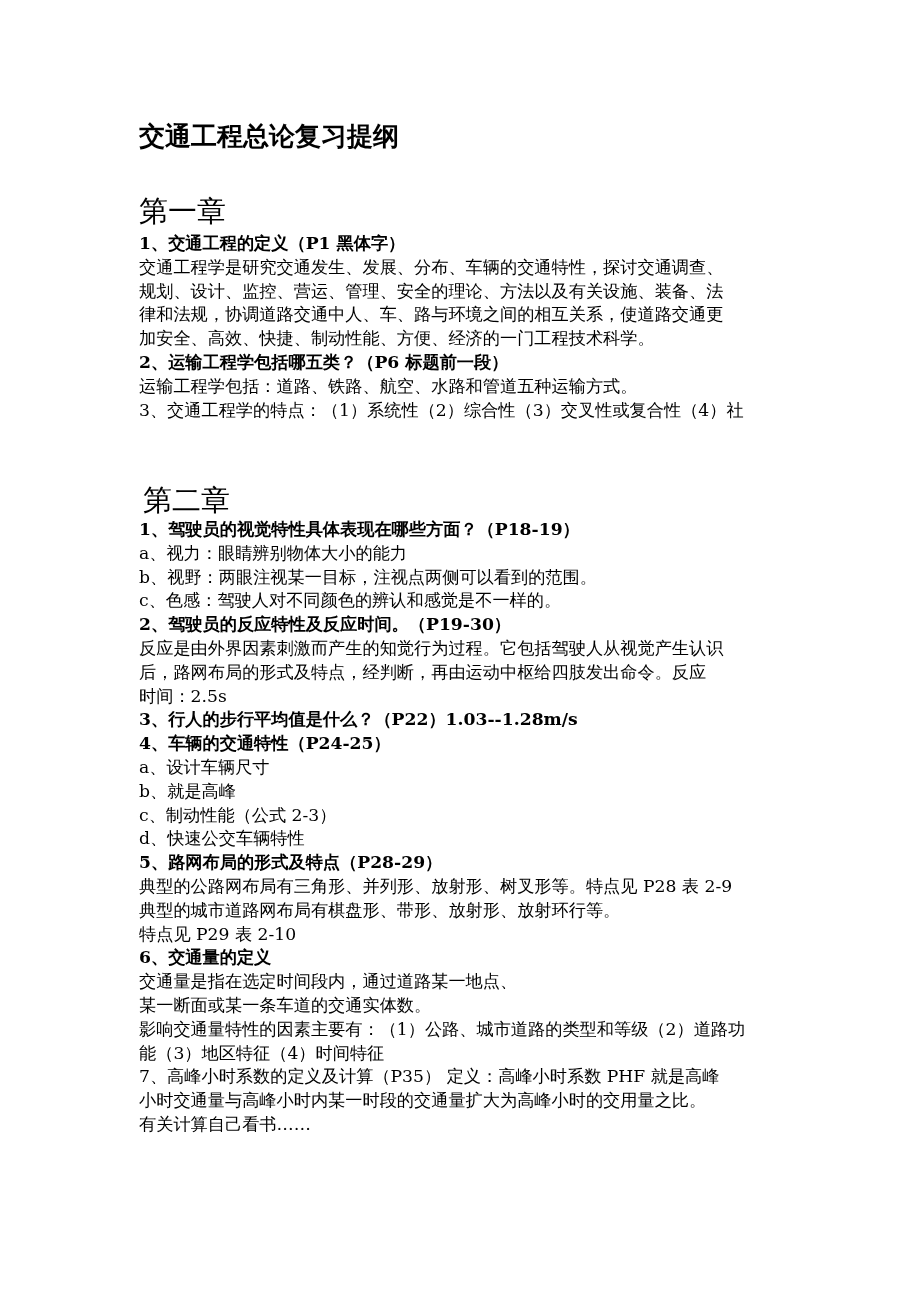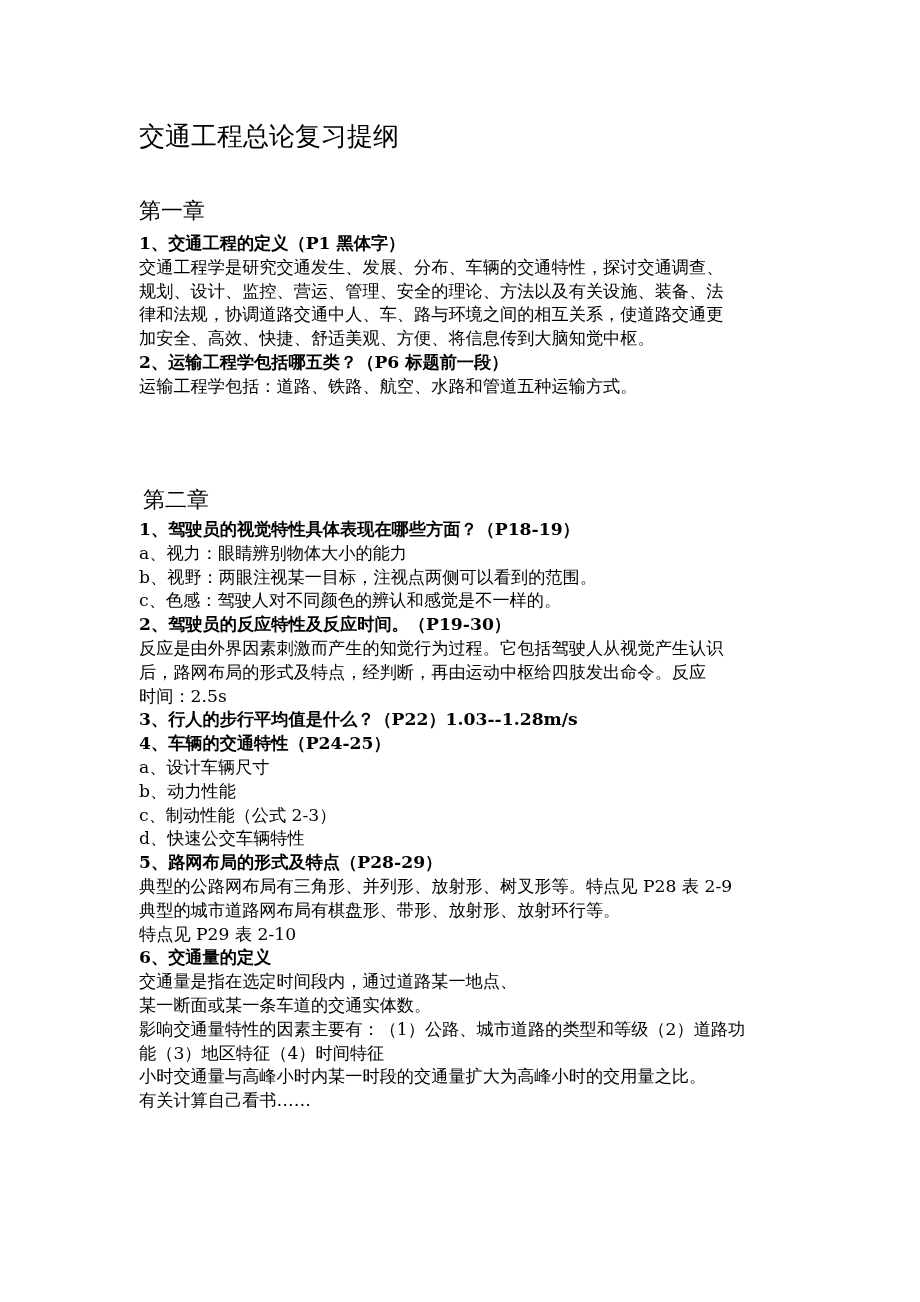--- a/index.html
+++ b/index.html
@@ -1,21 +1,21 @@
 <!DOCTYPE html>
 <html><head>
 <meta charset="utf-8">
 <style>
   html, body { margin:0; padding:0; background:#ffffff; }
   body { width:920px; height:1302px; position:relative; overflow:hidden;
          font-family:"DejaVu Serif","Liberation Serif",serif; color:#000; }
   .page { position:absolute; left:139px; top:0; width:644px; }
   .title { position:absolute; top:118px; left:0; font-size:26px; line-height:36px;
-           font-family:"DejaVu Sans","Liberation Sans",sans-serif; font-weight:normal; white-space:nowrap; letter-spacing:0px; }
-  .chapter { position:absolute; left:0; font-size:22px; line-height:30px;
+           font-family:"DejaVu Sans","Liberation Sans",sans-serif; font-weight:bold; white-space:nowrap; letter-spacing:0px; }
+  .chapter { position:absolute; left:0; font-size:29px; line-height:30px;
              font-family:"DejaVu Sans","Liberation Sans",sans-serif; font-weight:normal; white-space:nowrap; }
   .block { position:absolute; left:0; width:644px; font-size:17.2px; line-height:23.8px; }
   .line { display:block; white-space:nowrap; height:23.8px; overflow:visible; text-align:justify; }
   .q { font-weight:bold; }
   .ch1 { top:196px; }
   .ch1-body { top:232px; }
   .ch2 { top:481px; }
   .ch2-body { top:518px; }
 </style>
 </head>
@@ -23,46 +23,48 @@
 
 <div class="page">
   <h1 class="title" style="margin:0">交通工程总论复习提纲</h1>
 
   <h2 class="chapter ch1" style="margin:0">第一章</h2>
   <div class="block ch1-body" id="ch0">
       <span class="line q">1、交通工程的定义（P1  黑体字）</span>
       <span class="line">交通工程学是研究交通发生、发展、分布、车辆的交通特性，探讨交通调查、</span>
       <span class="line">规划、设计、监控、营运、管理、安全的理论、方法以及有关设施、装备、法</span>
       <span class="line">律和法规，协调道路交通中人、车、路与环境之间的相互关系，使道路交通更</span>
-      <span class="line">加安全、高效、快捷、舒适美观、方便、将信息传到大脑知觉中枢。</span>
+      <span class="line">加安全、高效、快捷、制动性能、方便、经济的一门工程技术科学。</span>
       <span class="line q">2、运输工程学包括哪五类？（P6  标题前一段）</span>
       <span class="line">运输工程学包括：道路、铁路、航空、水路和管道五种运输方式。</span>
+      <span class="line">3、交通工程学的特点：（1）系统性（2）综合性（3）交叉性或复合性（4）社</span>
     </div>
 
   <h2 class="chapter ch2" style="margin:4px">第二章</h2>
   <div class="block ch2-body" id="ch1">
       <span class="line q">1、驾驶员的视觉特性具体表现在哪些方面？（P18-19）</span>
       <span class="line">a、视力：眼睛辨别物体大小的能力</span>
       <span class="line">b、视野：两眼注视某一目标，注视点两侧可以看到的范围。</span>
       <span class="line">c、色感：驾驶人对不同颜色的辨认和感觉是不一样的。</span>
       <span class="line q">2、驾驶员的反应特性及反应时间。（P19-30）</span>
       <span class="line">反应是由外界因素刺激而产生的知觉行为过程。它包括驾驶人从视觉产生认识</span>
       <span class="line">后，路网布局的形式及特点，经判断，再由运动中枢给四肢发出命令。反应</span>
       <span class="line">时间：2.5s</span>
       <span class="line q">3、行人的步行平均值是什么？（P22）1.03--1.28m/s</span>
       <span class="line q">4、车辆的交通特性（P24-25）</span>
       <span class="line">a、设计车辆尺寸</span>
-      <span class="line">b、动力性能</span>
+      <span class="line">b、就是高峰</span>
       <span class="line">c、制动性能（公式 2-3）</span>
       <span class="line">d、快速公交车辆特性</span>
       <span class="line q">5、路网布局的形式及特点（P28-29）</span>
       <span class="line">典型的公路网布局有三角形、并列形、放射形、树叉形等。特点见 P28  表 2-9</span>
       <span class="line">典型的城市道路网布局有棋盘形、带形、放射形、放射环行等。</span>
       <span class="line">特点见 P29    表 2-10</span>
       <span class="line q">6、交通量的定义</span>
       <span class="line">交通量是指在选定时间段内，通过道路某一地点、</span>
       <span class="line">某一断面或某一条车道的交通实体数。</span>
       <span class="line">影响交通量特性的因素主要有：（1）公路、城市道路的类型和等级（2）道路功</span>
       <span class="line">能（3）地区特征（4）时间特征</span>
+      <span class="line">7、高峰小时系数的定义及计算（P35）     定义：高峰小时系数 PHF 就是高峰</span>
       <span class="line">小时交通量与高峰小时内某一时段的交通量扩大为高峰小时的交用量之比。</span>
       <span class="line">有关计算自己看书……</span>
     </div>
 </div>
 
 </body></html>

